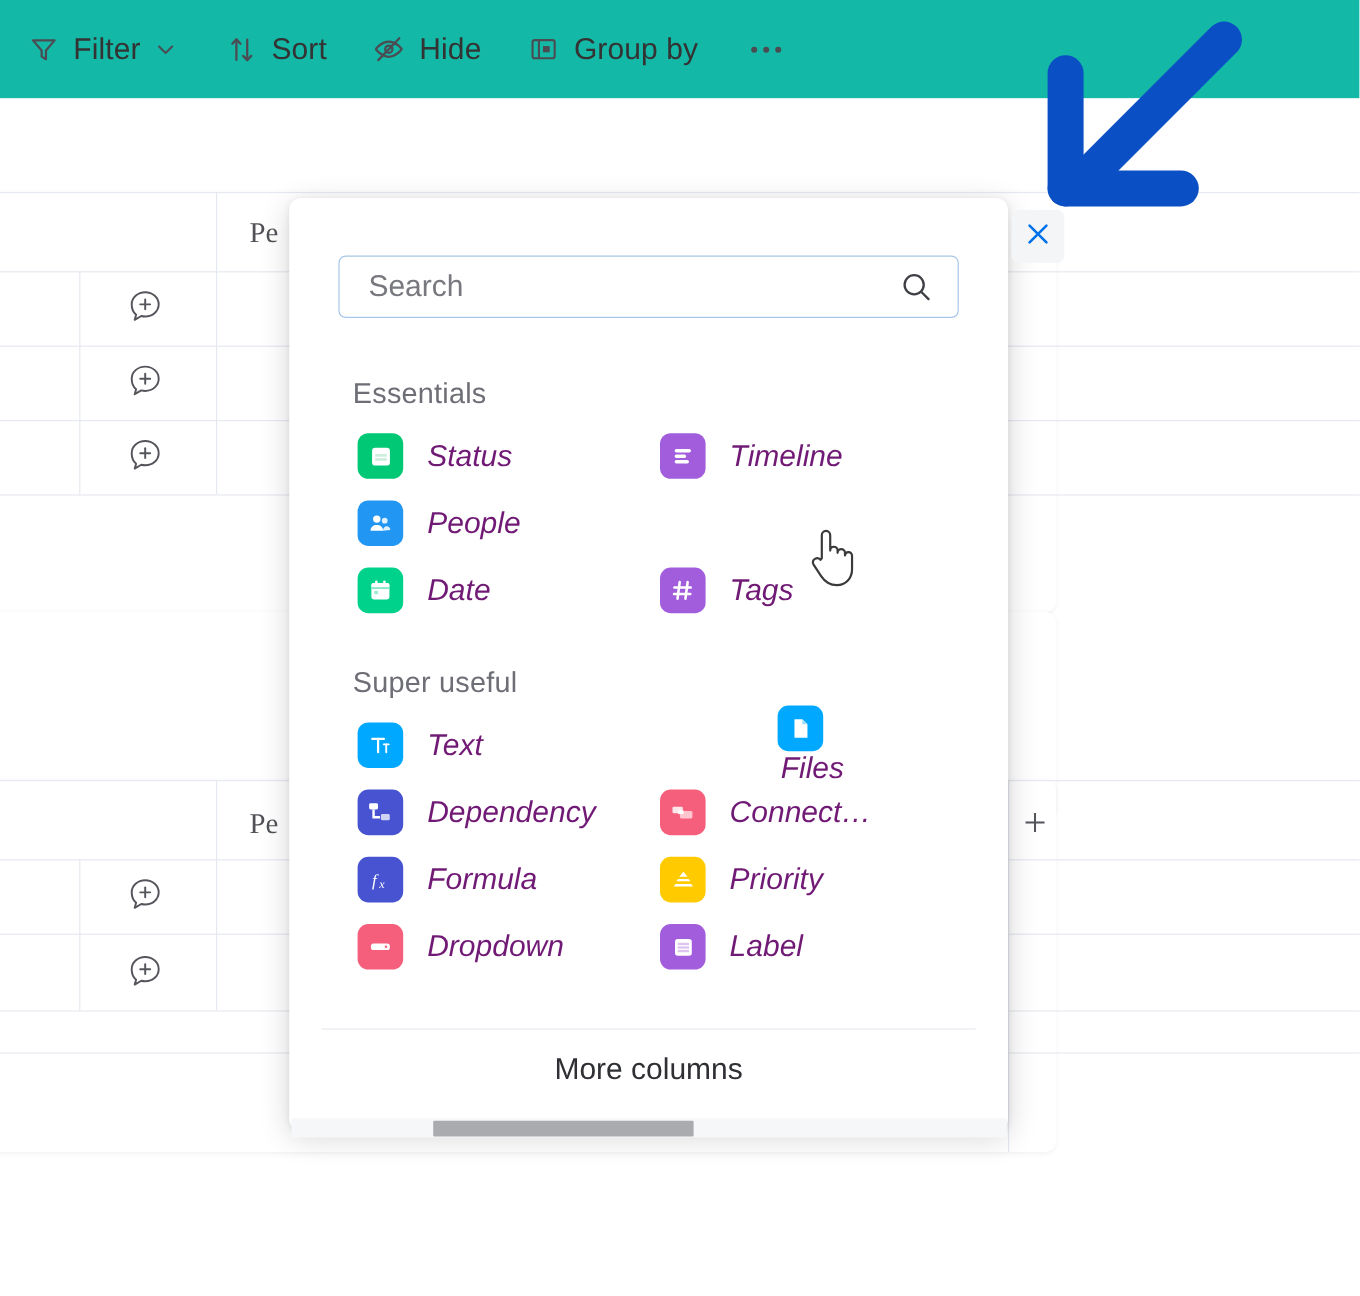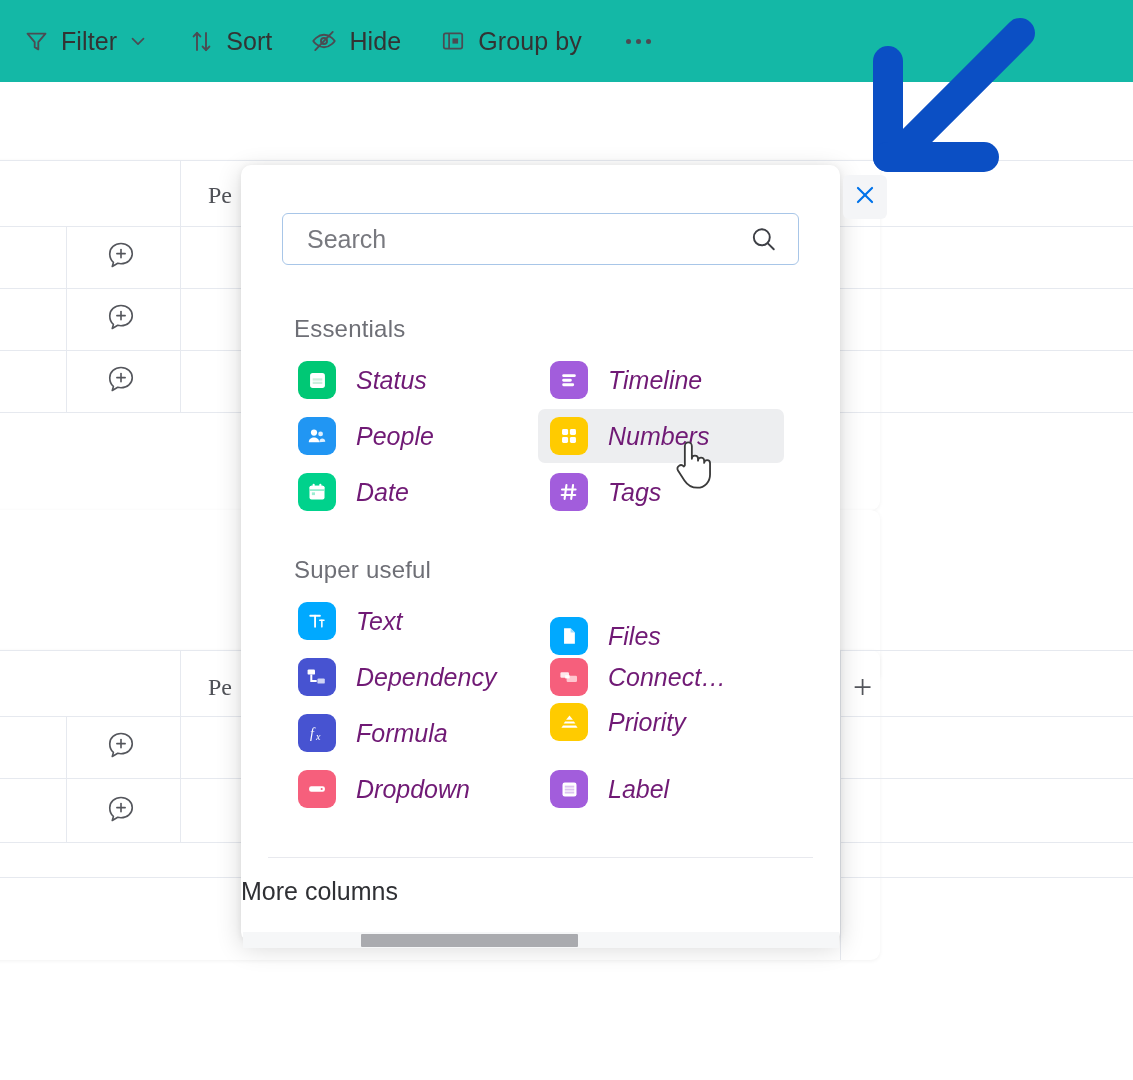--- a/index.html
+++ b/index.html
@@ -109,21 +109,21 @@
     font-size: 25px; color: #701a75;
     margin-left: 20px; white-space: nowrap; font-style: italic;
   }
 
   .panel-divider {
     position: absolute; left: 27px; top: 692px;
     width: 545px; height: 1px; background: #e8e9ee;
   }
   .more-columns {
     position: absolute; left: 0; top: 712px; width: 599px;
-    text-align: left;
+    text-align: center;
     font-size: 25px; color: #2f3034;
     cursor: pointer;
   }
 
   
   .hscroll-track {
     position: absolute; left: 243px; top: 932px;
     width: 596px; height: 16px;
     background: #f6f7f8;
     z-index: 45;
@@ -341,31 +341,20 @@
       <span class="ci-icon" style="background:#a25ddc;">
         <svg width="22" height="22" viewBox="0 0 24 24">
           <rect x="4.6" y="5.6" width="14.8" height="3.2" rx="1.5" fill="#ffffff"></rect>
           <rect x="4.6" y="10.6" width="10.4" height="3.2" rx="1.5" fill="#ffffff"></rect>
           <rect x="4.6" y="15.6" width="13" height="3.2" rx="1.5" fill="#ffffff"></rect>
         </svg>
       </span>
       <span class="ci-label">Timeline</span>
     </div>
 
-    <div class="col-item hover" style="left:297px; top:244px;">
-      <span class="ci-icon" style="background:#ffcb00;">
-        <svg width="22" height="22" viewBox="0 0 24 24">
-          <rect x="4.4" y="4.4" width="6.6" height="6.6" rx="1.6" fill="#ffffff"></rect>
-          <rect x="13.0" y="4.4" width="6.6" height="6.6" rx="1.6" fill="#ffffff"></rect>
-          <rect x="4.4" y="13.0" width="6.6" height="6.6" rx="1.6" fill="#ffffff"></rect>
-          <rect x="13.0" y="13.0" width="6.6" height="6.6" rx="1.6" fill="#ffffff"></rect>
-        </svg>
-      </span>
-      <span class="ci-label">Numbers</span>
-    </div>
 
     <div class="col-item" style="left:297px; top:300px;">
       <span class="ci-icon" style="background:#a25ddc;">
         <svg width="22" height="22" viewBox="0 0 24 24" fill="none" stroke="#ffffff" stroke-width="2.3" stroke-linecap="round">
           <line x1="9.2" y1="4.4" x2="7.2" y2="19.6"></line>
           <line x1="16.4" y1="4.4" x2="14.4" y2="19.6"></line>
           <line x1="4.4" y1="9.3" x2="19.2" y2="9.3"></line>
           <line x1="4.0" y1="15.2" x2="18.8" y2="15.2"></line>
         </svg>
       </span>
@@ -410,42 +399,42 @@
     <div class="col-item" style="left:45px; top:597px;">
       <span class="ci-icon" style="background:#f65f7c;">
         <svg width="22" height="22" viewBox="0 0 24 24">
           <rect x="3.4" y="9.0" width="17.2" height="6.0" rx="2.4" fill="#ffffff"></rect>
           <circle cx="17.1" cy="12" r="1.15" fill="#f65f7c"></circle>
         </svg>
       </span>
       <span class="ci-label">Dropdown</span>
     </div>
 
-    <div class="col-item" style="left:297px; top:444px;">
+    <div class="col-item" style="left:297px; top:423px;flex-direction:column;">
       <span class="ci-icon" style="background:#00a9ff;">
         <svg width="22" height="22" viewBox="0 0 24 24">
           <path d="M6.6 3.6h7.2l4.6 4.6v12.2H6.6z" fill="#ffffff"></path>
           <path d="M13.8 3.6l4.6 4.6h-4.6z" fill="#9ddcff"></path>
         </svg>
       </span>
       <span class="ci-label">Files</span>
     </div>
 
     <div class="col-item" style="left:297px; top:485px;">
       <span class="ci-icon" style="background:#f65f7c;">
         <svg width="24" height="24" viewBox="0 0 24 24">
           <rect x="3.4" y="7.2" width="8.6" height="5.6" rx="1.2" fill="#ffffff" opacity="0.85"></rect>
           <rect x="9.6" y="10.8" width="10.4" height="6.2" rx="1.2" fill="#ffc6cf"></rect>
           <rect x="8.2" y="10.2" width="4.4" height="3.2" fill="#ffffff"></rect>
         </svg>
       </span>
       <span class="ci-label">Connect…</span>
     </div>
 
-    <div class="col-item" style="left:297px; top:530px;">
+    <div class="col-item" style="left:297px; top:541px;">
       <span class="ci-icon" style="background:#ffcb00;">
         <svg width="23" height="23" viewBox="0 0 24 24" fill="#ffffff">
           <path d="M12 4.6l3.6 4.4H8.4z"></path>
           <path d="M7.4 11.0h9.2l1.5 2.0H5.9z"></path>
           <path d="M5.2 15.2h13.6l1.6 2.2H3.6z"></path>
         </svg>
       </span>
       <span class="ci-label">Priority</span>
     </div>
 

